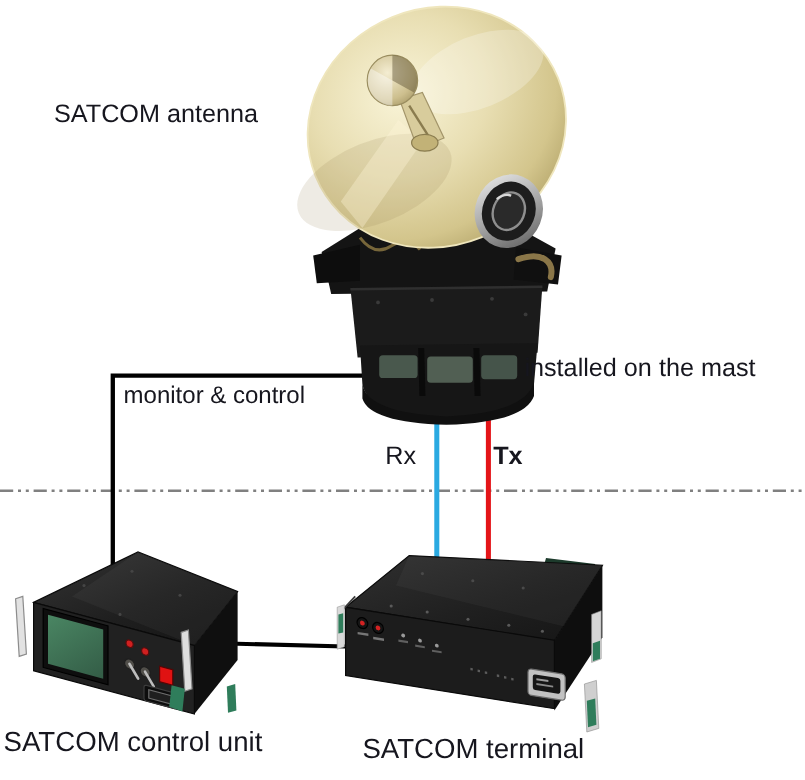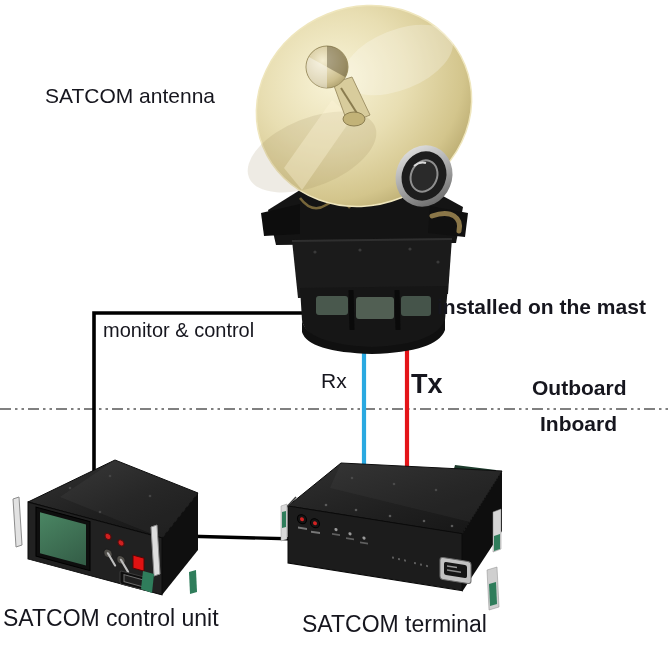--- a/index.html
+++ b/index.html
@@ -5,23 +5,23 @@
   html,body{margin:0;padding:0;background:#ffffff;}
   .stage{
     position:relative;width:671px;height:650px;background:#ffffff;overflow:hidden;
     font-family:"Liberation Sans","DejaVu Sans",sans-serif;color:#16161e;
   }
   .stage svg{position:absolute;left:0;top:0;}
   .lbl{position:absolute;white-space:nowrap;color:#16161e;line-height:1.15;}
   .lbl-antenna   {left:45px;  top:84px;  font-size:21px;font-weight:400;}
   .lbl-power1    {left:103px; top:278px; font-size:20px;font-weight:400;}
   .lbl-power2    {left:103px; top:319px; font-size:20px;font-weight:400;}
-  .lbl-mast      {left:437px; top:295px; font-size:21px;font-weight:700;}
+  .lbl-mast      {left:437px; top:295px; font-size:21px;font-weight:400;}
   .lbl-rx        {left:321px; top:369px; font-size:21px;font-weight:400;}
-  .lbl-tx        {left:411px; top:369px; font-size:27px;font-weight:700;}
+  .lbl-tx        {left:411px; top:369px; font-size:21px;font-weight:700;}
   .lbl-outboard  {left:532px; top:376px; font-size:21px;font-weight:700;}
   .lbl-inboard   {left:540px; top:412px; font-size:21px;font-weight:700;}
   .lbl-cu        {left:3px;   top:605px; font-size:23px;font-weight:400;}
   .lbl-term      {left:302px; top:611px; font-size:23px;font-weight:400;}
 </style>
 </head>
 <body>
 
 <div class="stage">
 
@@ -196,17 +196,15 @@
       <polygon points="487,570 497,567 499,607 489,610" fill="#cfcfcf" stroke="#8a8a8a" stroke-width="0.5"></polygon>
       <polygon points="489,584 496,582 497,604 490,606" fill="#2f7d5b"></polygon>
     </g>
   </svg>
 
   <div class="lbl lbl-antenna">SATCOM antenna</div>
   <div class="lbl lbl-power2">monitor &amp; control</div>
   <div class="lbl lbl-mast">installed on the mast</div>
   <div class="lbl lbl-rx">Rx</div>
   <div class="lbl lbl-tx">Tx</div>
-  <div class="lbl lbl-outboard">Outboard</div>
-  <div class="lbl lbl-inboard">Inboard</div>
   <div class="lbl lbl-term">SATCOM terminal</div>
   <div class="lbl lbl-cu">SATCOM control unit</div>
 </div>
 
 </body></html>

